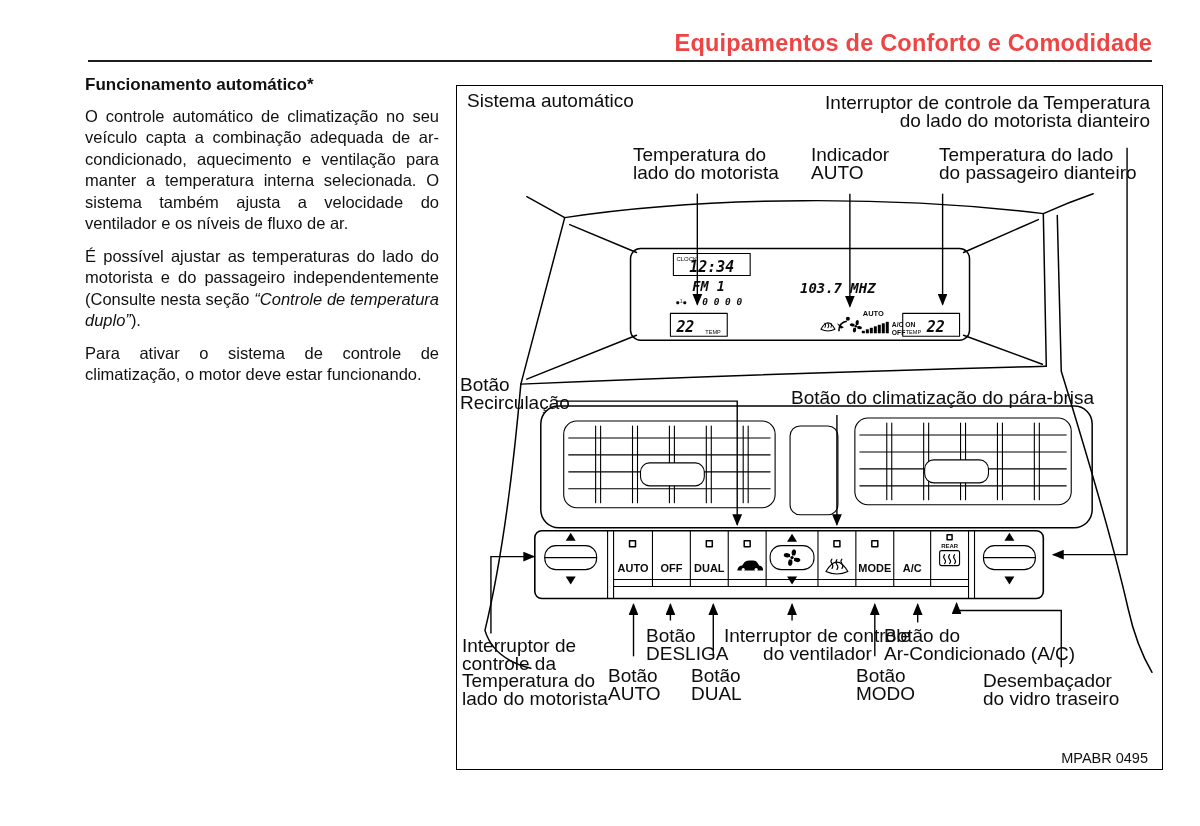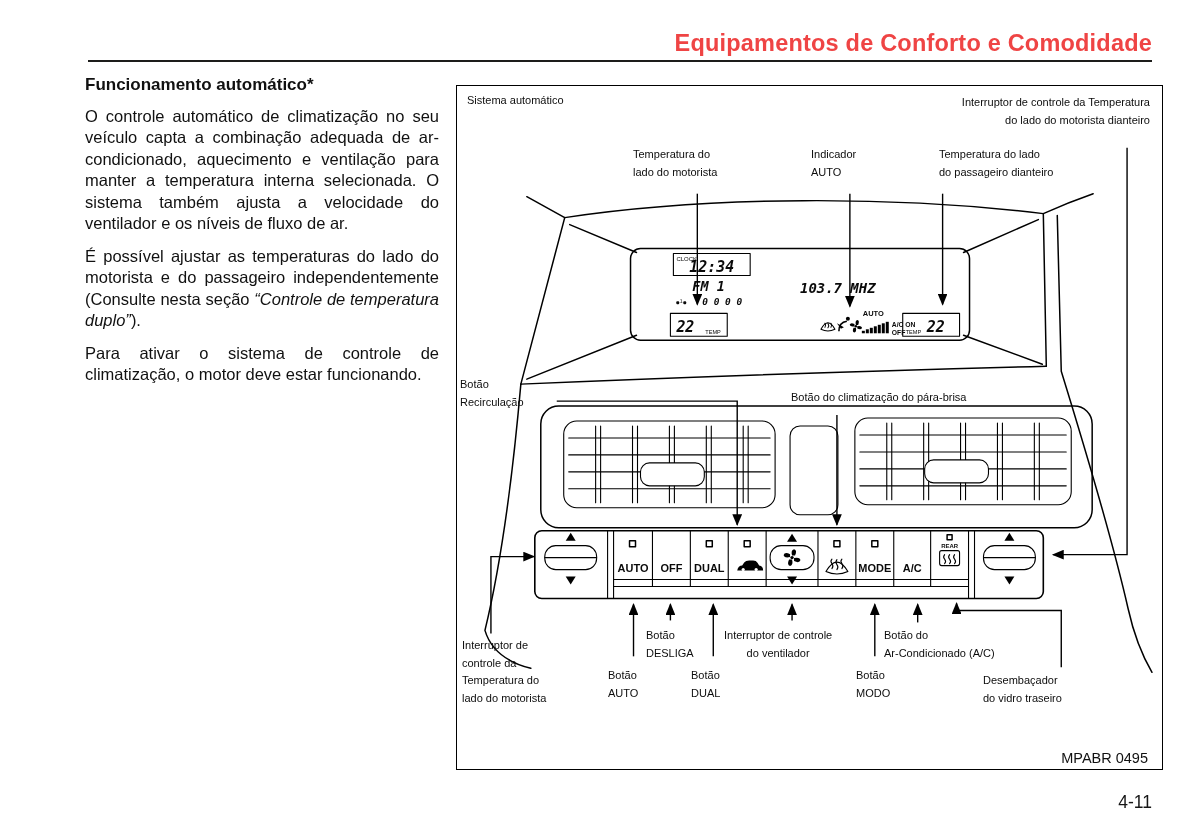--- a/index.html
+++ b/index.html
@@ -10,21 +10,21 @@
       font-size:23.5px;font-weight:bold;letter-spacing:.2px;color:#ef4444;}
   #title-rule{position:absolute;top:60px;left:88px;width:1064px;height:2px;background:#1d1d1b;}
   
   #left-col{position:absolute;top:74px;left:85px;width:354px;font-size:16.5px;line-height:21.5px;text-align:justify;}
   #left-col h2{font-size:17px;margin:0 0 10px 0;text-align:left;}
   #left-col p{margin:0 0 11px 0;}
   .it{font-style:italic;}
   
   #diagram{position:absolute;top:85px;left:456px;width:707px;height:685px;border:1.6px solid #000;box-sizing:border-box;}
   #lineart{position:absolute;left:0;top:0;width:100%;height:100%;}
-  .dlabel{position:absolute;font-size:11px;line-height:17.5px;color:#0d0d0d;white-space:nowrap;}
+  .dlabel{position:absolute;font-size:19px;line-height:17.5px;color:#0d0d0d;white-space:nowrap;}
   .r{text-align:right;}
   
   .ln{fill:none;stroke:#000;stroke-width:1.5;stroke-linecap:round;stroke-linejoin:round;}
   .thin{stroke-width:1.1;}
   .leader{fill:none;stroke:#000;stroke-width:1.4;}
   .seg{font-family:"DejaVu Sans Mono",monospace;font-weight:bold;font-style:italic;fill:#0a0a0a;}
   .btxt{font-family:"Liberation Sans",sans-serif;font-weight:bold;fill:#0a0a0a;}
   .tiny{font-family:"Liberation Sans",sans-serif;fill:#0a0a0a;}
   #figure-code{position:absolute;right:14px;bottom:3px;font-size:14.5px;}
   #page-number{position:absolute;top:792px;left:88px;width:1064px;text-align:right;font-size:17.5px;color:#161616;}
@@ -272,15 +272,14 @@
     </div>
 
     <div class="dlabel" style="left:526px;top:586px;">
       <div>Desembaçador</div>
       <div>do vidro traseiro</div>
     </div>
 
     <div id="figure-code">MPABR 0495</div>
   </div>
 
-  <div id="page-number">4-11</div>
 
 </div>
 
 </body></html>

